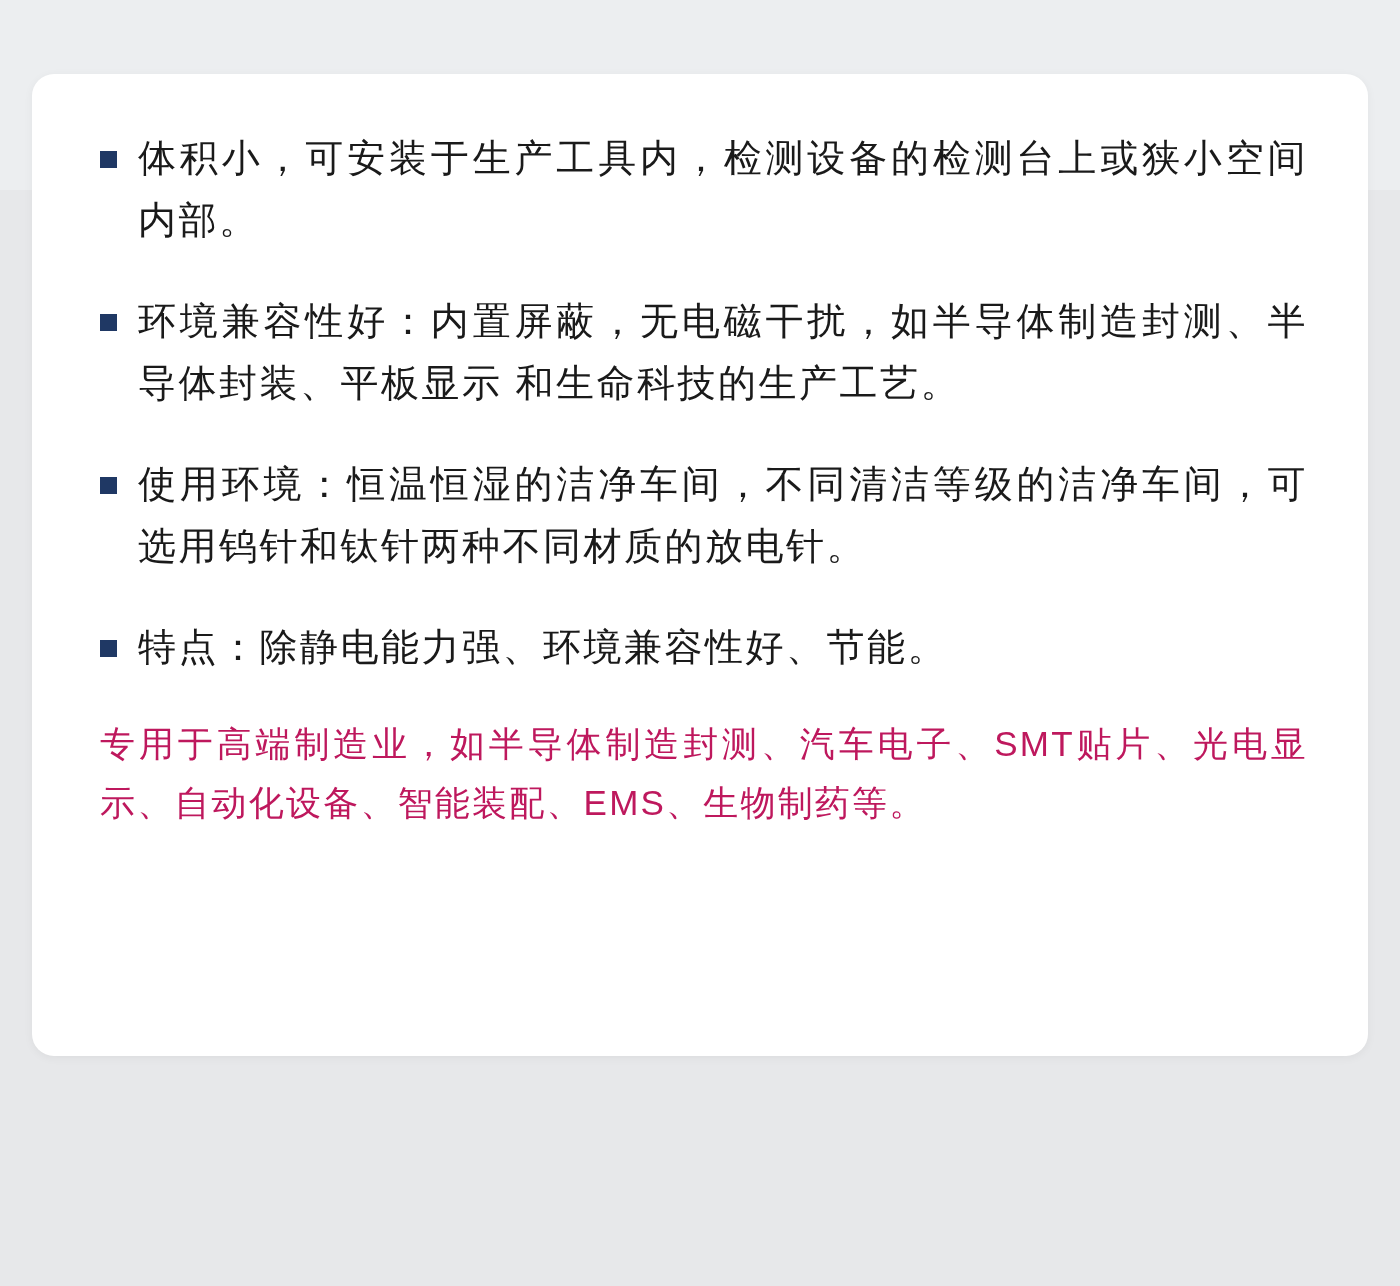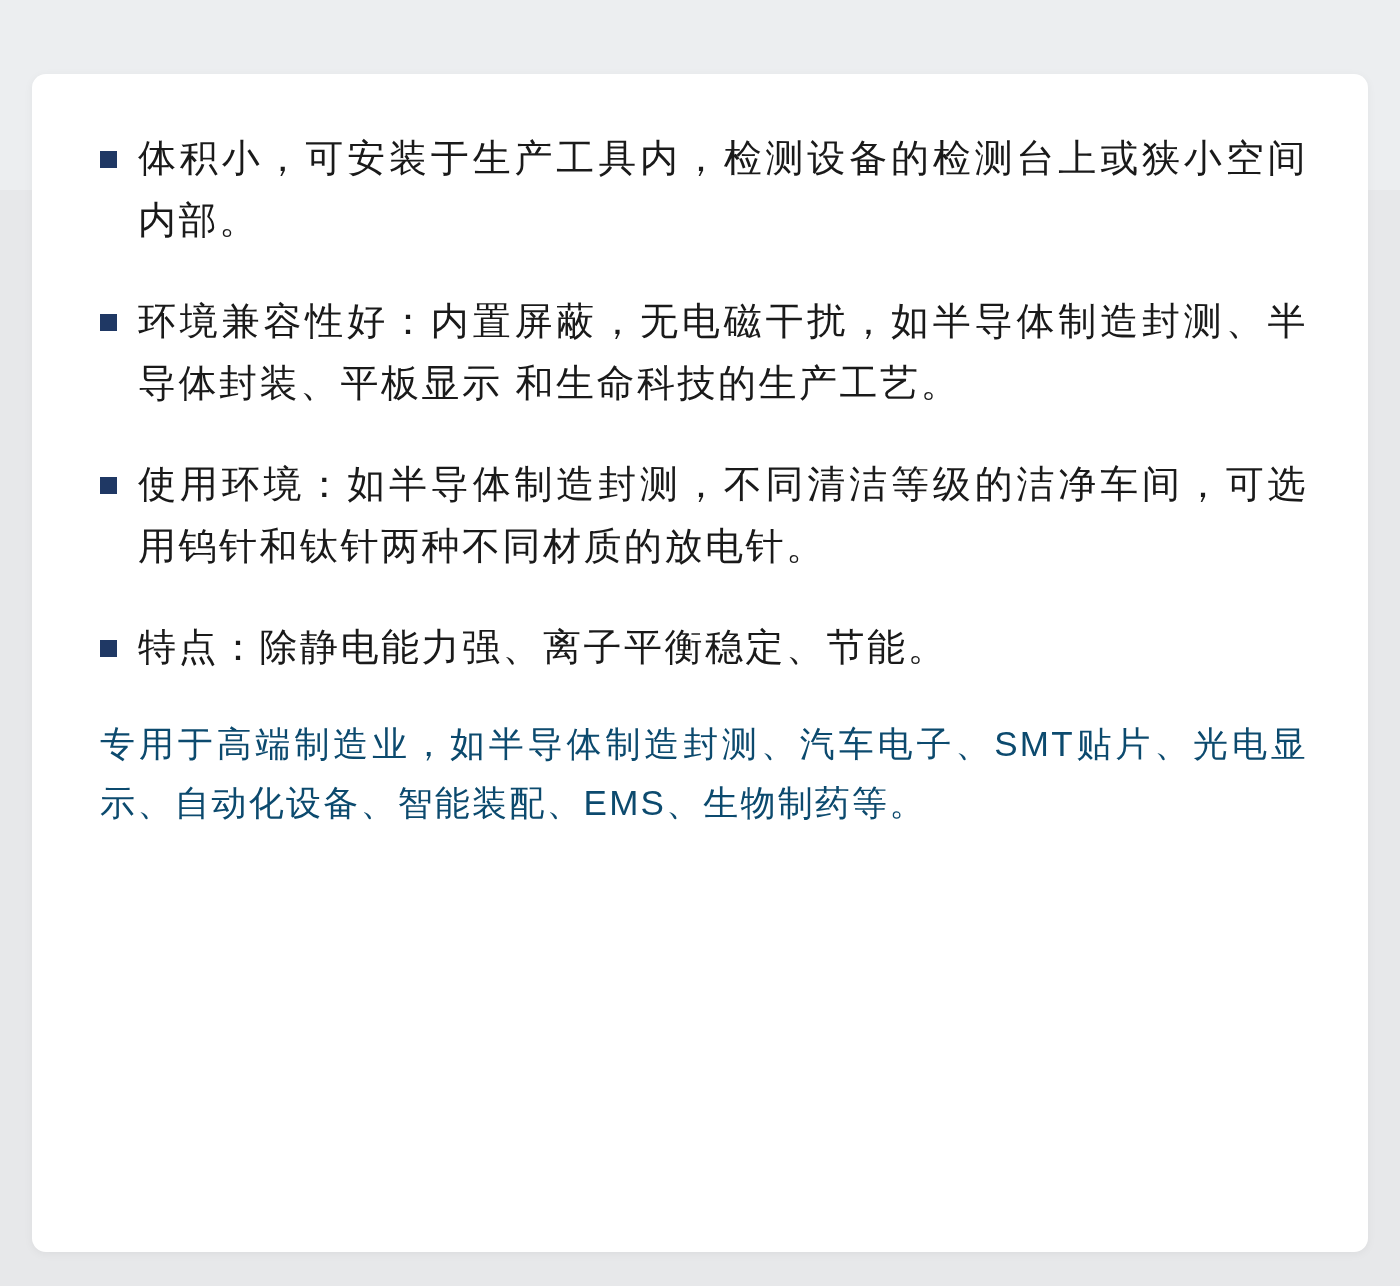--- a/index.html
+++ b/index.html
@@ -28,23 +28,23 @@
     left: 0;
     width: 1400px;
     height: 1096px;
     background: #e7e8ea;
   }
   .card {
     position: absolute;
     left: 32px;
     top: 74px;
     width: 1336px;
-    height: 1178px;
+    height: 982px;
     background: #ffffff;
-    border-radius: 14px;
+    border-radius: 22px;
     box-shadow: 0 2px 10px rgba(0,0,0,0.05);
     box-sizing: border-box;
     padding: 54px 60px 40px 60px;
   }
   .list {
     list-style: none;
     margin: 0;
     padding: 0;
   }
   .item {
@@ -63,21 +63,21 @@
   .bullet {
     position: absolute;
     left: 8px;
     top: 23px;
     width: 17px;
     height: 17px;
     background: #1f3864;
     display: block;
   }
   .note {
-    color: #0c4a6e;
+    color: #be185d;
     font-size: 35px;
     line-height: 1.68;
     letter-spacing: 2.2px;
     margin: 0;
     padding-left: 8px;
     text-align: justify;
   }
 </style>
 </head>
 <body>
@@ -90,21 +90,21 @@
     <li class="item">
       <span class="bullet"></span>
       <span>体积小，可安装于生产工具内，检测设备的检测台上或狭小空间内部。</span>
     </li>
     <li class="item">
       <span class="bullet"></span>
       <span>环境兼容性好：内置屏蔽，无电磁干扰，如半导体制造封测、半导体封装、平板显示 和生命科技的生产工艺。</span>
     </li>
     <li class="item">
       <span class="bullet"></span>
-      <span>使用环境：如半导体制造封测，不同清洁等级的洁净车间，可选用钨针和钛针两种不同材质的放电针。</span>
+      <span>使用环境：恒温恒湿的洁净车间，不同清洁等级的洁净车间，可选用钨针和钛针两种不同材质的放电针。</span>
     </li>
     <li class="item">
       <span class="bullet"></span>
-      <span>特点：除静电能力强、离子平衡稳定、节能。</span>
+      <span>特点：除静电能力强、环境兼容性好、节能。</span>
     </li>
   </ul>
   <p class="note">专用于高端制造业，如半导体制造封测、汽车电子、SMT贴片、光电显示、自动化设备、智能装配、EMS、生物制药等。</p>
 </div>
 
 </body></html>

